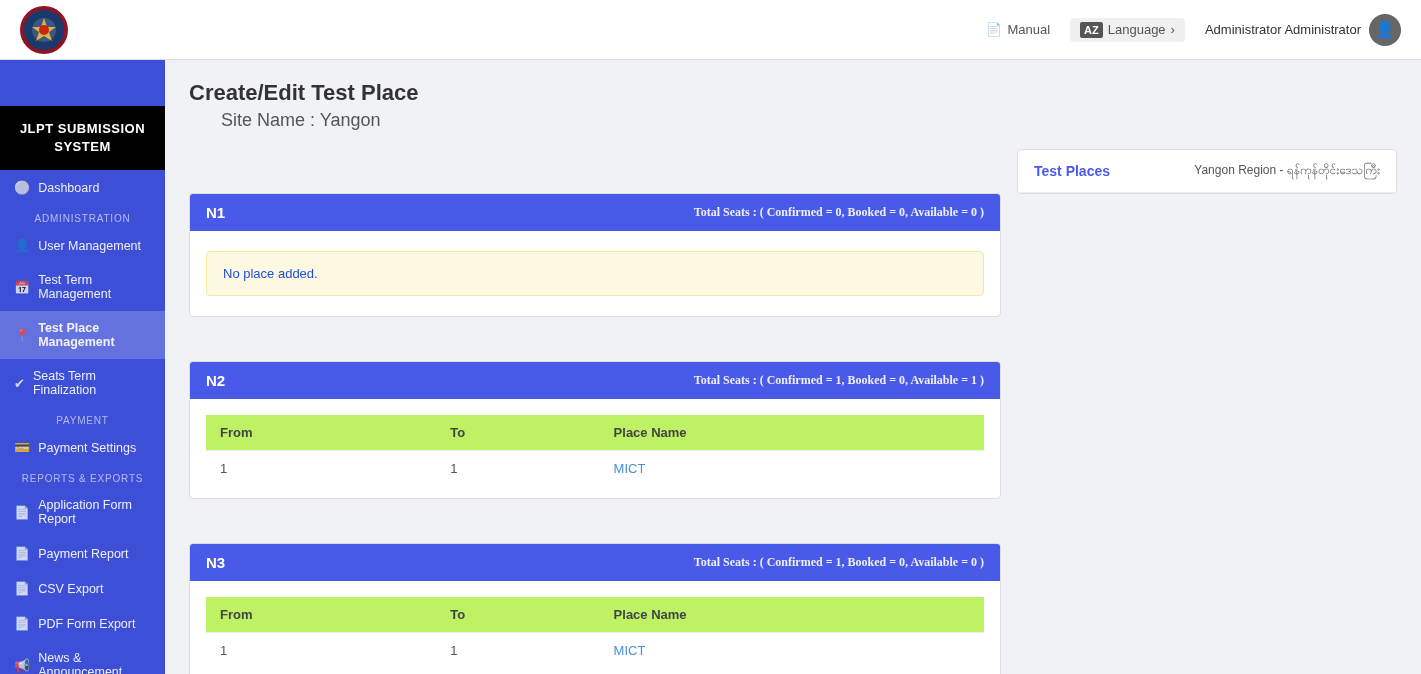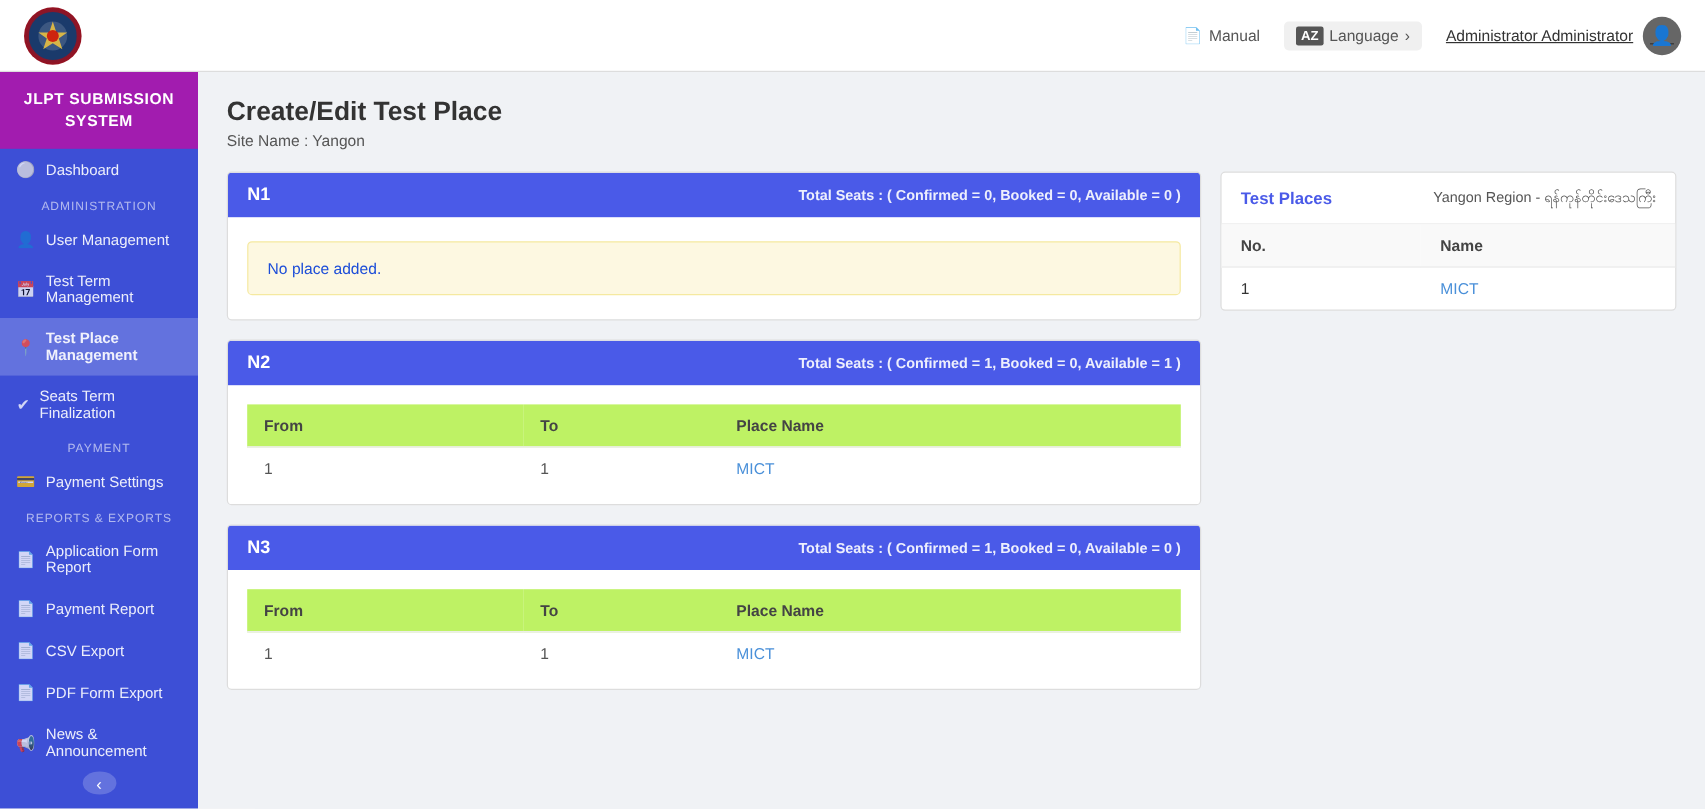--- a/index.html
+++ b/index.html
@@ -14,40 +14,40 @@
     .header-logo { display: flex; align-items: center; margin-right: auto; }
     .header-logo-img {
       width: 48px; height: 48px; border-radius: 50%;
       background: radial-gradient(circle, #1a3a6b, #c00);
       display: flex; align-items: center; justify-content: center;
       overflow: hidden; margin-right: 10px;
     }
     .header-actions { display: flex; align-items: center; gap: 20px; }
     .header-manual { display: flex; align-items: center; gap: 5px; color: #555; cursor: pointer; }
     .header-language { display: flex; align-items: center; gap: 5px; color: #555; cursor: pointer; background: #f0f0f0; padding: 4px 10px; border-radius: 4px; }
-    .header-user { display: flex; align-items: center; gap: 8px; color: #333; cursor: pointer; text-decoration: underline; }
+    .header-user { display: flex; align-items: center; gap: 8px; color: #333; cursor: pointer; }
     .header-user-avatar {
       width: 32px; height: 32px; border-radius: 50%;
       background: #666; display: flex; align-items: center; justify-content: center;
       color: #fff; font-size: 16px;
     }
 
     
     .layout { display: flex; flex: 1; overflow: hidden; }
 
     
     .sidebar {
       width: 165px; background: #3d4fd6; color: #fff;
       display: flex; flex-direction: column;
       flex-shrink: 0; overflow-y: auto;
     }
     .sidebar-title {
-      background: #a21caf; text-align: center;
+      background: #000000; text-align: center;
       padding: 14px 10px; font-weight: bold; font-size: 13px;
-      line-height: 1.4; letter-spacing: 0.5px;
+      line-height: 1.4; letter-spacing: 0.5px; margin-top: 46px;
     }
     .sidebar-item {
       display: flex; align-items: center; gap: 8px;
       padding: 10px 14px; cursor: pointer; font-size: 12.5px;
       color: rgba(255,255,255,0.9);
     }
     .sidebar-item.active { background: rgba(255,255,255,0.2); font-weight: bold; }
     .sidebar-section-label {
       padding: 8px 14px 4px; font-size: 10px;
       color: rgba(255,255,255,0.6); text-transform: uppercase; letter-spacing: 0.8px; text-align: center;
@@ -56,39 +56,40 @@
     .sidebar-collapse-btn {
       margin: auto auto 12px; width: 28px; height: 28px;
       border-radius: 50%; background: rgba(255,255,255,0.2);
       display: flex; align-items: center; justify-content: center;
       cursor: pointer; font-size: 14px; color: #fff;
     }
 
     
     .main { flex: 1; overflow-y: auto; padding: 20px 24px; background: #f0f2f5; }
     .page-title { font-size: 22px; font-weight: 600; color: #333; margin-bottom: 4px; }
-    .page-subtitle { font-size: 13px; color: #555; margin-bottom: 18px; }
+    .page-subtitle { font-size: 18px; color: #555; margin-bottom: 18px; margin-left: 32px; }
 
     .content-layout { display: flex; gap: 16px; }
     .content-left { flex: 1; }
     .content-right { width: 380px; }
 
     
     .card {
       background: #fff; border-radius: 4px;
       border: 1px solid #ddd; margin-bottom: 16px;
       overflow: hidden;
+      margin-top: 44px;
     }
     .card-header {
       background: #4a5ae8; color: #fff;
       padding: 10px 16px; font-size: 14px; font-weight: bold;
       display: flex; align-items: center; justify-content: space-between;
     }
     .card-header-level { font-size: 15px; }
-    .card-header-seats { font-size: 12px; color: rgba(255,255,255,0.9); }
+    .card-header-seats { font-size: 12px; color: rgba(255,255,255,0.9); font-family: Liberation Serif, serif; }
 
     .card-body { padding: 12px 16px; }
 
     .no-place-msg {
       background: #fdf8e1; border: 1px solid #f5e9a0;
       border-radius: 4px; padding: 14px 16px;
       color: #1d4ed8; font-size: 13px; margin: 8px 0;
     }
 
     
@@ -300,33 +301,19 @@
         </div>
 
       </div>
 
       <div class="content-right">
         <div class="right-panel">
           <div class="right-panel-header">
             <span class="right-panel-title">Test Places</span>
             <span class="right-panel-region">Yangon Region - ရန်ကုန်တိုင်းဒေသကြီး</span>
           </div>
-          <table class="right-panel-table">
-            <thead>
-              <tr>
-                <th>No.</th>
-                <th>Name</th>
-              </tr>
-            </thead>
-            <tbody>
-              <tr>
-                <td>1</td>
-                <td class="place-link">MICT</td>
-              </tr>
-            </tbody>
-          </table>
         </div>
       </div>
 
     </div>
   </div>
 
 </div>
 
 </body></html>

